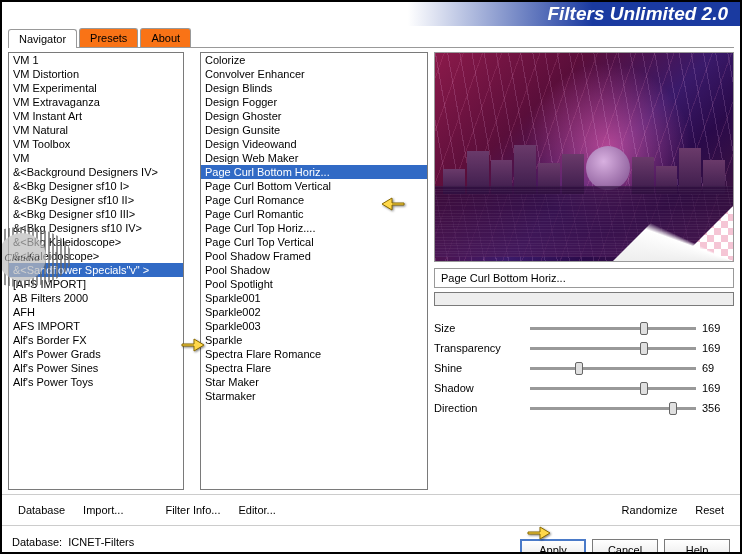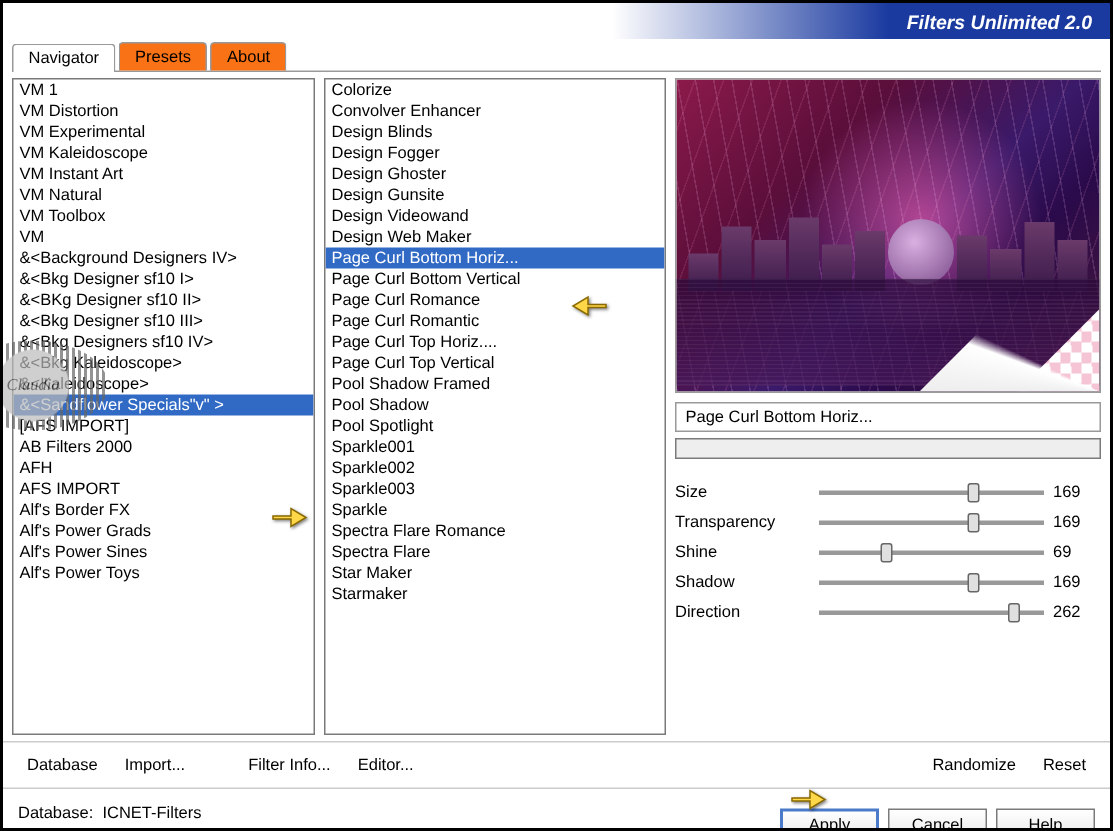--- a/index.html
+++ b/index.html
@@ -1,27 +1,27 @@
 <!DOCTYPE html>
 <html><head>
 <meta charset="utf-8">
 <style>
 *{box-sizing:border-box;margin:0;padding:0;font-family:Tahoma,Arial,sans-serif;font-size:11px;color:#000}
 body{background:#fff;width:742px;height:554px;border:2px solid #000;position:relative;overflow:hidden}
 .titlebar{height:24px;background:linear-gradient(to right,#fff 0%,#fff 55%,#1a3aa0 80%,#1a3aa0 100%);display:flex;justify-content:flex-end;align-items:center;padding-right:12px}
-.titlebar span{color:#fff;font-weight:bold;font-style:italic;font-size:13px}
+.titlebar span{color:#fff;font-weight:bold;font-style:italic;font-size:19px}
 .tabs{display:flex;border-bottom:1px solid #999;margin:2px 6px 0 6px}
 .tab{padding:3px 10px;border:1px solid #999;border-bottom:none;margin-right:2px;background:#f97316;border-radius:3px 3px 0 0;cursor:pointer}
 .tab.active{background:#fff;position:relative;top:1px}
 .main{display:flex;height:446px;padding:4px 6px}
 .col{display:flex;flex-direction:column}
 .list{border:1px solid #7a7a7a;background:#fff;overflow-y:scroll;overflow-x:hidden;flex:1}
 .list-item{padding:1px 4px;white-space:nowrap;cursor:default;position:relative}
 .list-item.sel{background:#316ac5;color:#fff}
-.col1{width:202px;margin-right:6px}
+.col1{width:176px;margin-right:16px}
 .col2{width:228px;margin-right:6px}
 .col3{flex:1}
 .preview{height:210px;border:1px solid #999;background:linear-gradient(135deg,#8b1a4a 0%,#5a0e3a 30%,#3a1a6a 55%,#2a0a4a 70%,#4a1a3a 100%);position:relative;overflow:hidden;margin-bottom:6px}
 .preview::before{content:"";position:absolute;inset:0;background:
  repeating-linear-gradient(80deg,rgba(255,200,255,.15) 0 1px,transparent 1px 12px),
  repeating-linear-gradient(-70deg,rgba(255,150,200,.12) 0 1px,transparent 1px 18px),
  radial-gradient(circle at 58% 45%,rgba(255,100,180,.6),transparent 40%);}
 .skyline{position:absolute;left:0;right:0;top:38%;height:30%;display:flex;align-items:flex-end;gap:2px;padding:0 8px}
 .bld{background:linear-gradient(#6a3a6a,#3a1a4a);flex:1}
 .dome{width:44px;height:44px;border-radius:50%;background:radial-gradient(circle at 40% 35%,#d8b0e0,#7a4a8a);align-self:flex-end;margin-bottom:4px}
@@ -70,21 +70,21 @@
   <div class="tab">Presets</div>
   <div class="tab">About</div>
 </div>
 
 <div class="main">
   <div class="col col1">
     <div class="list" id="cat-list">
         <div class="list-item">VM 1</div>
         <div class="list-item">VM Distortion</div>
         <div class="list-item">VM Experimental</div>
-        <div class="list-item">VM Kaleidoscope</div>
+        <div class="list-item">VM Extravaganza</div>
         <div class="list-item">VM Instant Art</div>
         <div class="list-item">VM Natural</div>
         <div class="list-item">VM Toolbox</div>
         <div class="list-item">VM</div>
         <div class="list-item">&amp;&lt;Background Designers IV&gt;</div>
         <div class="list-item">&amp;&lt;Bkg Designer sf10 I&gt;</div>
         <div class="list-item">&amp;&lt;BKg Designer sf10 II&gt;</div>
         <div class="list-item">&amp;&lt;Bkg Designer sf10 III&gt;</div>
         <div class="list-item">&amp;&lt;Bkg Designers sf10 IV&gt;</div>
         <div class="list-item">&amp;&lt;Bkg Kaleidoscope&gt;</div>
@@ -178,21 +178,21 @@
           <div class="track">
             <div class="thumb" style="left:66%"></div>
           </div>
           <span class="val">169</span>
         </div>
         <div class="srow">
           <span class="lbl">Direction</span>
           <div class="track">
             <div class="thumb" style="left:84%"></div>
           </div>
-          <span class="val">262</span>
+          <span class="val">356</span>
         </div>
       </div>
   </div>
 </div>
 
 <div class="bottombar">
   <span class="linkbtn">Database</span>
   <span class="linkbtn">Import...</span>
   <span style="width:18px"></span>
   <span class="linkbtn">Filter Info...</span>

